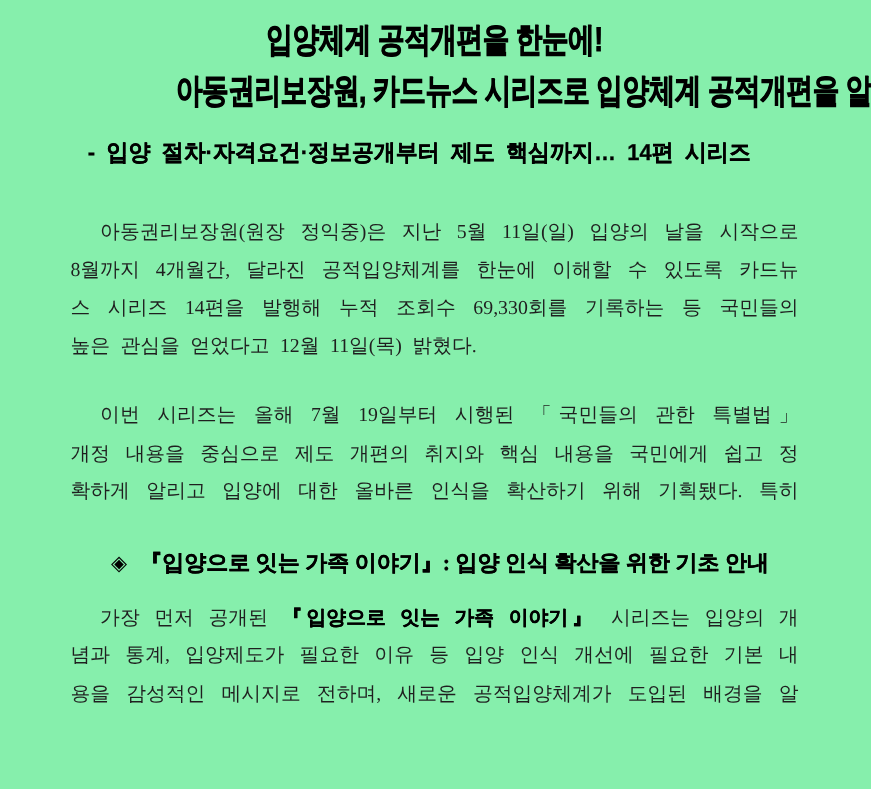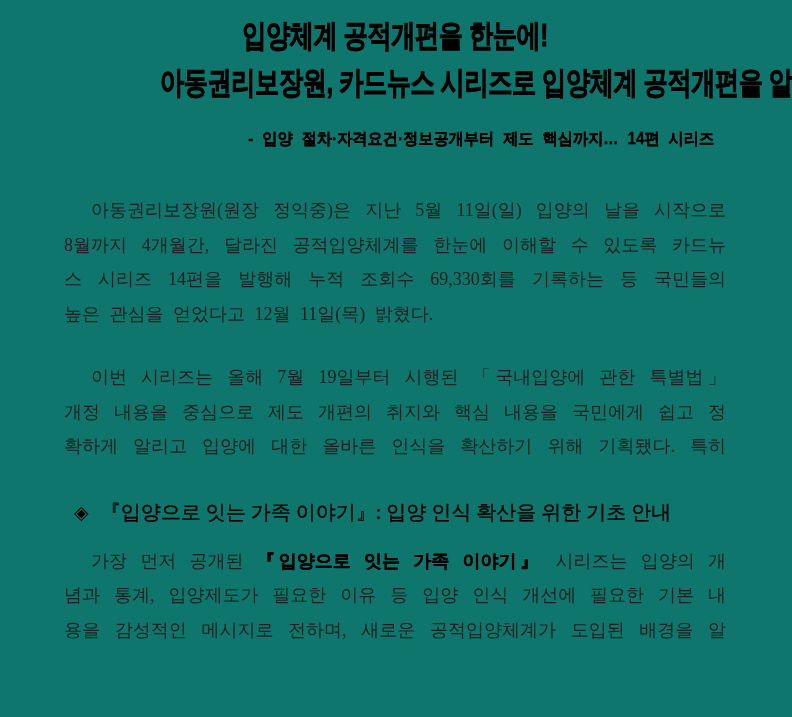--- a/index.html
+++ b/index.html
@@ -12,21 +12,21 @@
     height: 717px;
     overflow: hidden;
     font-family: "Liberation Serif", "DejaVu Serif", serif;
     color: #1f1f1f;
   }
   .page {
     box-sizing: border-box;
     width: 792px;
     height: 717px;
     padding: 8px 66px 0 64px;
-    background: #0f766e;
+    background: #86efac;
   }
   
   .title-block {
     margin-top: 4px;
   }
   .title-line {
     text-align: center;
     white-space: nowrap;
     line-height: 47px;
     font-family: "Liberation Sans", "DejaVu Sans", sans-serif;
@@ -39,26 +39,26 @@
     transform: scaleX(0.78);
     transform-origin: 50% 50%;
     letter-spacing: -0.5px;
     -webkit-text-stroke: 0.9px #000000;
   }
   
   .subtitle-block {
     margin-top: 14px;
   }
   .subtitle-line {
-    text-align: right;
+    text-align: left;
     white-space: nowrap;
     line-height: 37px;
     font-family: "Liberation Sans", "DejaVu Sans", sans-serif;
     font-weight: 700;
-    font-size: 16px;
+    font-size: 21px;
     color: #000000;
   }
   .subtitle-line-inner {
     display: inline-block;
     transform: scaleX(0.95);
     transform-origin: 50% 50%;
     word-spacing: 5px;
     -webkit-text-stroke: 0.3px #000000;
   }
   
@@ -93,22 +93,23 @@
     color: #000000;
     -webkit-text-stroke: 0.3px #000000;
   }
   
   .section-heading {
     margin-top: 31px;
     line-height: 35px;
     padding-left: 10px;
     white-space: nowrap;
     font-size: 20px;
-    font-weight: 400;
+    font-weight: 700;
     color: #000000;
+    text-align: center;
     -webkit-text-stroke: 0.3px #000000;
   }
   .heading-marker {
     display: inline-block;
     margin-right: 12px;
     font-size: 19px;
     -webkit-text-stroke: 0;
   }
   .section-heading + .paragraph {
     margin-top: 14px;
@@ -126,21 +127,21 @@
       <div class="subtitle-line"><span class="subtitle-line-inner">- 입양 절차·자격요건·정보공개부터 제도 핵심까지… 14편 시리즈</span></div>
     </div>
   <div class="doc-body">
       <div class="paragraph">
         <div class="body-line justify indent"><span class="seg">아동권리보장원(원장 정익중)은 지난 5월 11일(일) 입양의 날을 시작으로</span></div>
         <div class="body-line justify"><span class="seg">8월까지 4개월간, 달라진 공적입양체계를 한눈에 이해할 수 있도록 카드뉴</span></div>
         <div class="body-line justify"><span class="seg">스 시리즈 14편을 발행해 누적 조회수 69,330회를 기록하는 등 국민들의</span></div>
         <div class="body-line"><span class="seg">높은 관심을 얻었다고 12월 11일(목) 밝혔다.</span></div>
       </div>
       <div class="paragraph">
-        <div class="body-line justify indent"><span class="seg">이번 시리즈는 올해 7월 19일부터 시행된 「국내입양에 관한 특별법」</span></div>
+        <div class="body-line justify indent"><span class="seg">이번 시리즈는 올해 7월 19일부터 시행된 「국민들의 관한 특별법」</span></div>
         <div class="body-line justify"><span class="seg">개정 내용을 중심으로 제도 개편의 취지와 핵심 내용을 국민에게 쉽고 정</span></div>
         <div class="body-line justify"><span class="seg">확하게 알리고 입양에 대한 올바른 인식을 확산하기 위해 기획됐다. 특히</span></div>
       </div>
       <div class="section-heading"><span class="heading-marker">◈</span><span class="heading-text">『입양으로 잇는 가족 이야기』: 입양 인식 확산을 위한 기초 안내</span></div>
       <div class="paragraph">
         <div class="body-line justify indent"><span class="seg">가장 먼저 공개된 </span><span class="seg bold">『입양으로 잇는 가족 이야기』</span><span class="seg"> 시리즈는 입양의 개</span></div>
         <div class="body-line justify"><span class="seg">념과 통계, 입양제도가 필요한 이유 등 입양 인식 개선에 필요한 기본 내</span></div>
         <div class="body-line justify"><span class="seg">용을 감성적인 메시지로 전하며, 새로운 공적입양체계가 도입된 배경을 알</span></div>
       </div>
     </div>

